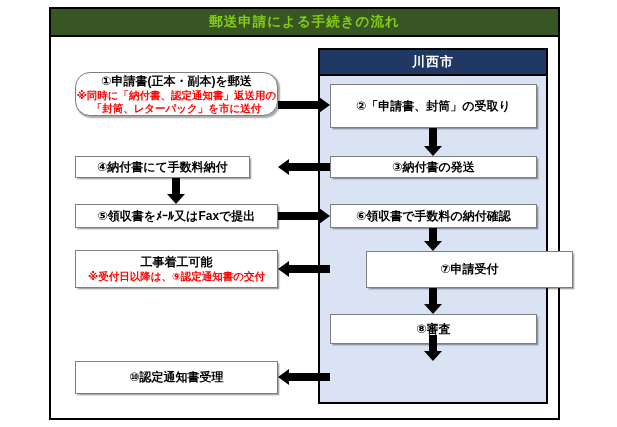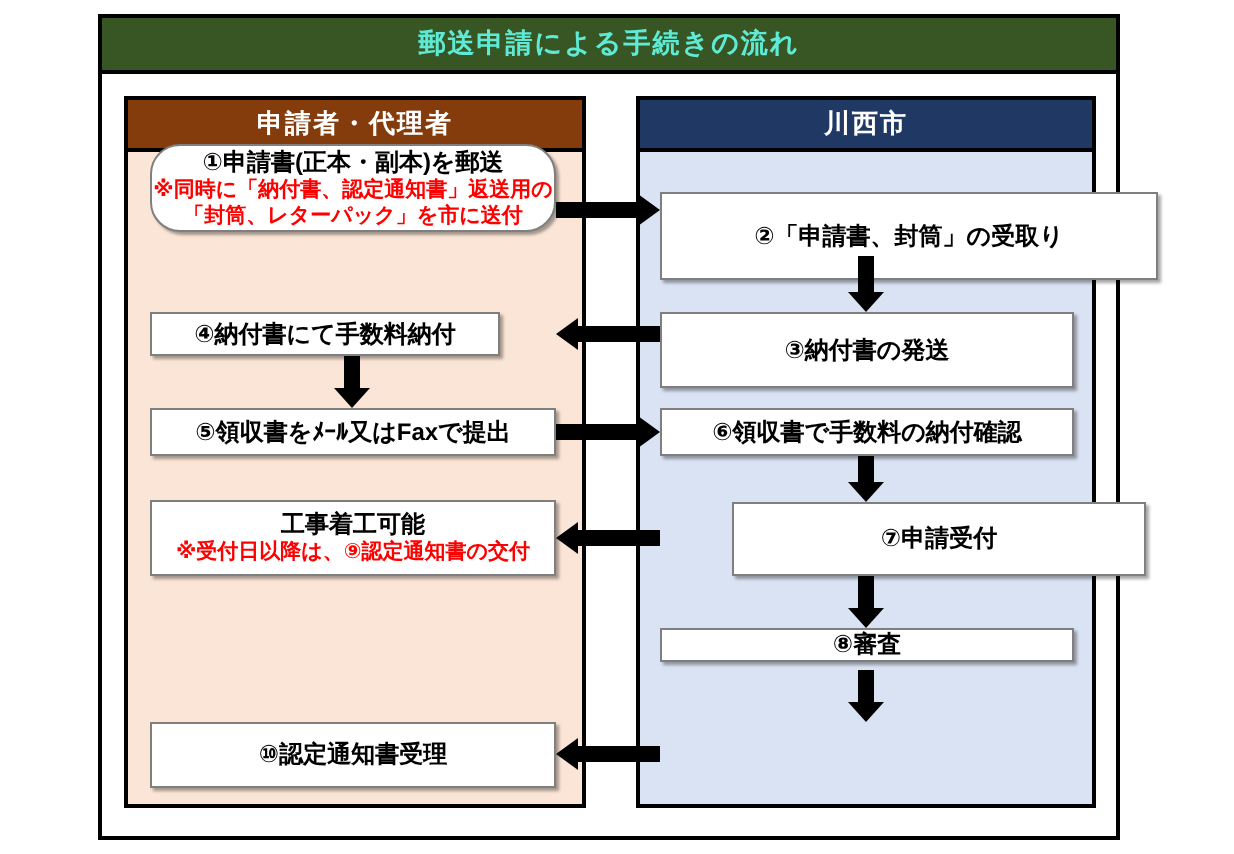--- a/index.html
+++ b/index.html
@@ -5,21 +5,21 @@
   * { margin:0; padding:0; box-sizing:border-box; }
   body { background:#ffffff; font-family:"Liberation Sans","DejaVu Sans",sans-serif; }
   .canvas { position:relative; width:617px; height:427px; background:#ffffff; overflow:hidden; }
 
   .outer-frame { position:absolute; left:49px; top:7px; width:511px; height:413px;
                  border:2px solid #000; background:#ffffff; }
 
   .title-bar { position:absolute; left:49px; top:7px; width:511px; height:30px;
                background:#375623; border:2px solid #000;
                display:flex; align-items:center; justify-content:center;
-               color:#5eead4; font-weight:bold; font-size:13.5px; letter-spacing:1px; }
+               color:#84cc16; font-weight:bold; font-size:13.5px; letter-spacing:1px; }
 
   .panel { position:absolute; top:48px; height:356px; border:2px solid #000; }
   .panel.left  { left:62px;  width:231px; background:#FBE5D6; }
   .panel.right { left:318px; width:230px; background:#DAE3F3; }
 
   .panel-header { height:26px; border-bottom:2px solid #000;
                   display:flex; align-items:center; justify-content:center;
                   color:#ffffff; font-weight:bold; font-size:13px; letter-spacing:1px; }
   .panel.left  .panel-header { background:#843C0C; }
   .panel.right .panel-header { background:#203864; }
@@ -49,25 +49,25 @@
                     border-left:9px solid transparent; border-right:9px solid transparent;
                     border-top:10px solid #000; }
 
   
   #box-s1   { left:75px;  top:72px;  width:203px; height:44px;border-radius:15px; }
   #box-s4   { left:75px;  top:156px; width:175px; height:22px; }
   #box-s5   { left:75px;  top:204px; width:203px; height:24px; }
   #box-cons { left:75px;  top:250px; width:203px; height:38px; }
   #box-s10  { left:75px;  top:361px; width:203px; height:33px; }
   
-  #box-s2   { left:330px; top:96px;  width:249px; height:44px; }
-  #box-s3   { left:330px; top:156px; width:207px; height:38px; }
+  #box-s2   { left:330px; top:84px;  width:207px; height:44px; }
+  #box-s3   { left:330px; top:156px; width:207px; height:22px; }
   #box-s6   { left:330px; top:204px; width:207px; height:24px; }
   #box-s7   { left:330px; top:251px; width:207px; height:37px;margin-left:36px; }
-  #box-s8   { left:330px; top:314px; width:207px; height:17px; }
+  #box-s8   { left:330px; top:314px; width:207px; height:30px; }
   #box-s9   { left:330px; top:361px; width:207px; height:34px; }
 
   
   #arr-1-2  { left:278px; top:97px;  width:52px; }
   #arr-3-4  { left:278px; top:159px; width:52px; }
   #arr-5-6  { left:278px; top:208px; width:52px; }
   #arr-7-c  { left:278px; top:261px; width:52px; }
   #arr-9-10 { left:278px; top:369px; width:52px; }
   #arr-2-3  { left:424px; top:128px; height:28px; }
   #arr-4-5  { left:167px; top:178px; height:26px; }
@@ -79,25 +79,20 @@
 <body>
 
 <div class="canvas">
 
   <div class="outer-frame"></div>
 
   <div class="title-bar">
     <span>郵送申請による手続きの流れ</span>
   </div>
 
-  <div class="panel left">
-    <div class="panel-header">
-      <span>申請者・代理者</span>
-    </div>
-  </div>
 
   <div class="panel right">
     <div class="panel-header">
       <span>川西市</span>
     </div>
   </div>
 
   <div class="stepbox" id="box-s1">
     <span class="main">①申請書(正本・副本)を郵送</span>
     <span class="note">※同時に「納付書、認定通知書」返送用の</span>

